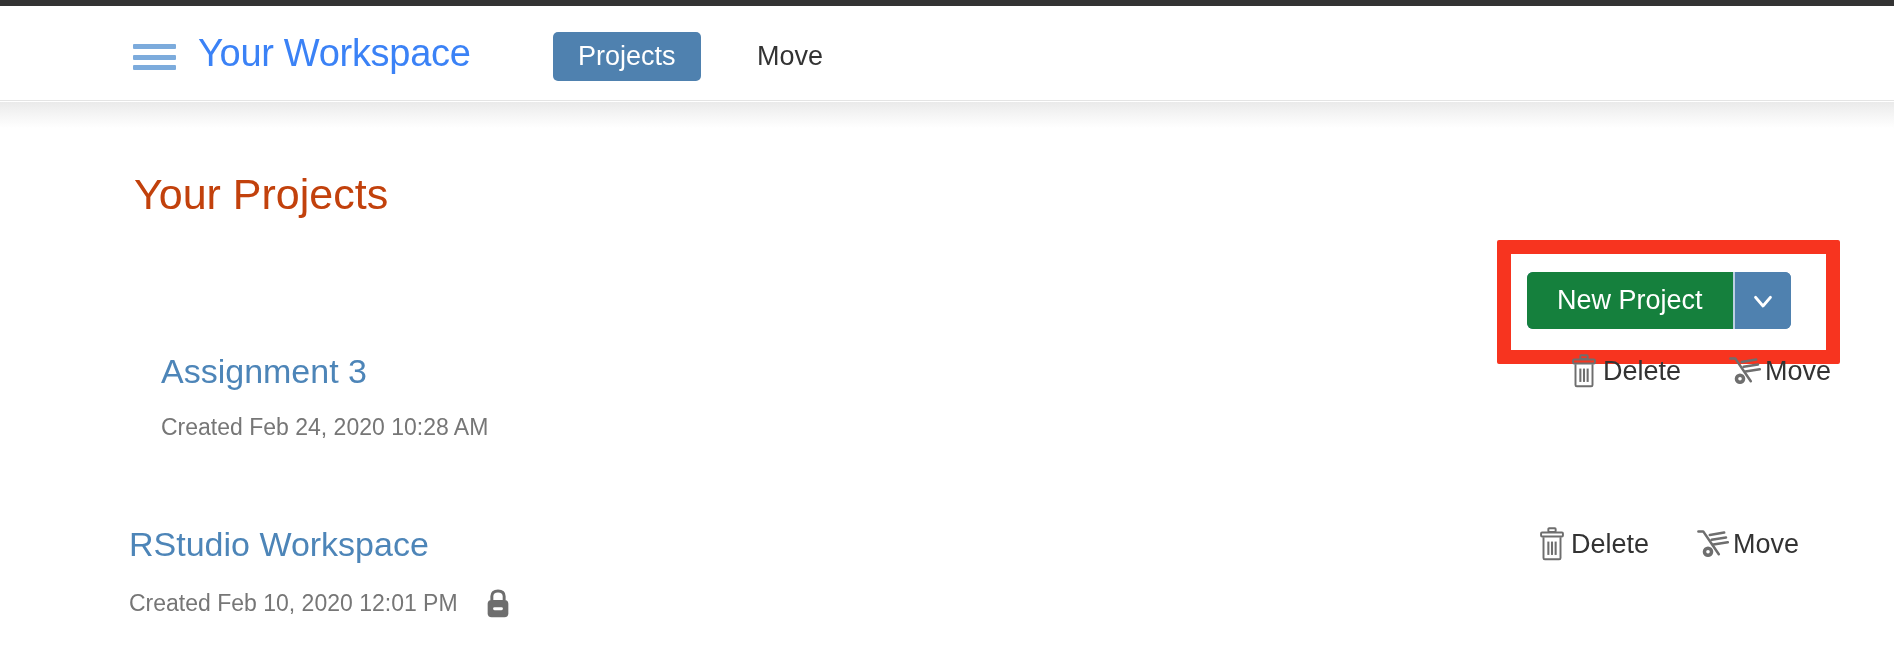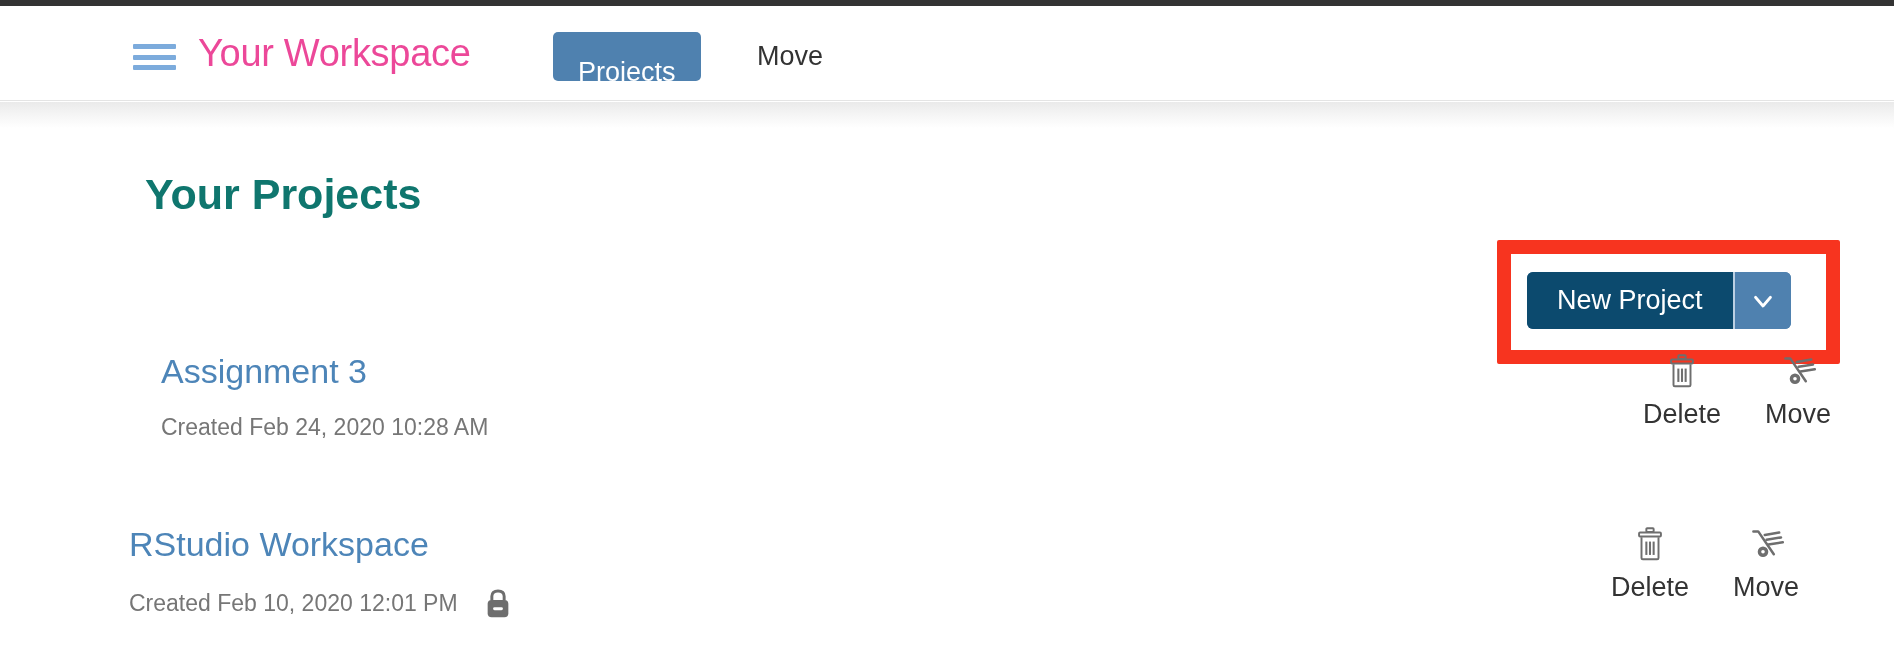--- a/index.html
+++ b/index.html
@@ -52,31 +52,31 @@
     background: #7CABDC;
     border-radius: 1px;
   }
 
   .workspace-title {
     position: absolute;
     left: 198px;
     top: 26px;
     font-size: 38px;
     font-weight: 400;
-    color: #ec4899;
+    color: #3b82f6;
     letter-spacing: -0.3px;
     white-space: nowrap;
   }
 
   .tab-projects {
     position: absolute;
     left: 553px;
     top: 26px;
     height: 49px;
-    padding: 16px 25px;
+    padding: 0 25px;
     background: #4F81AF;
     color: #ffffff;
     border: none;
     border-radius: 5px;
     font-family: "Liberation Sans", sans-serif;
     font-size: 27px;
     line-height: 49px;
     cursor: pointer;
     white-space: nowrap;
   }
@@ -106,43 +106,43 @@
     position: absolute;
     top: 0; left: 0;
     width: 1894px;
     height: 26px;
     background: linear-gradient(to bottom, #eaeaea 0%, #f4f4f4 45%, #ffffff 100%);
     pointer-events: none;
   }
 
   .page-title {
     position: absolute;
-    left: 145px;
+    left: 134px;
     top: 68px;
     font-size: 43px;
-    font-weight: 700;
-    color: #0f766e;
+    font-weight: 400;
+    color: #c2410c;
     letter-spacing: 0px;
     white-space: nowrap;
   }
 
   
   .new-project-group {
     position: absolute;
     left: 1527px;
     top: 170px;
     display: flex;
     align-items: stretch;
     height: 57px;
     border-radius: 6px;
     overflow: hidden;
     background: #4F81AF;
   }
   .new-project-btn {
-    background: #0c4a6e;
+    background: #15803d;
     color: #ffffff;
     border: none;
     font-family: "Liberation Sans", sans-serif;
     font-size: 27px;
     padding: 0 30px;
     cursor: pointer;
     white-space: nowrap;
   }
   .new-project-caret {
     width: 58px;
@@ -210,23 +210,22 @@
     position: absolute;
     right: 95px;
     top: 2px;
     display: flex;
     align-items: center;
     gap: 44px;
   }
   .action-item {
     display: flex;
     align-items: center;
-    gap: 11px;
-    cursor: pointer;
-    flex-direction: column;
+    gap: 4px;
+    cursor: pointer;
   }
   .action-label {
     font-size: 27px;
     color: #333333;
     white-space: nowrap;
   }
   .action-icon { display: block; }
 
   .lock-icon { display: block; }
 </style>

